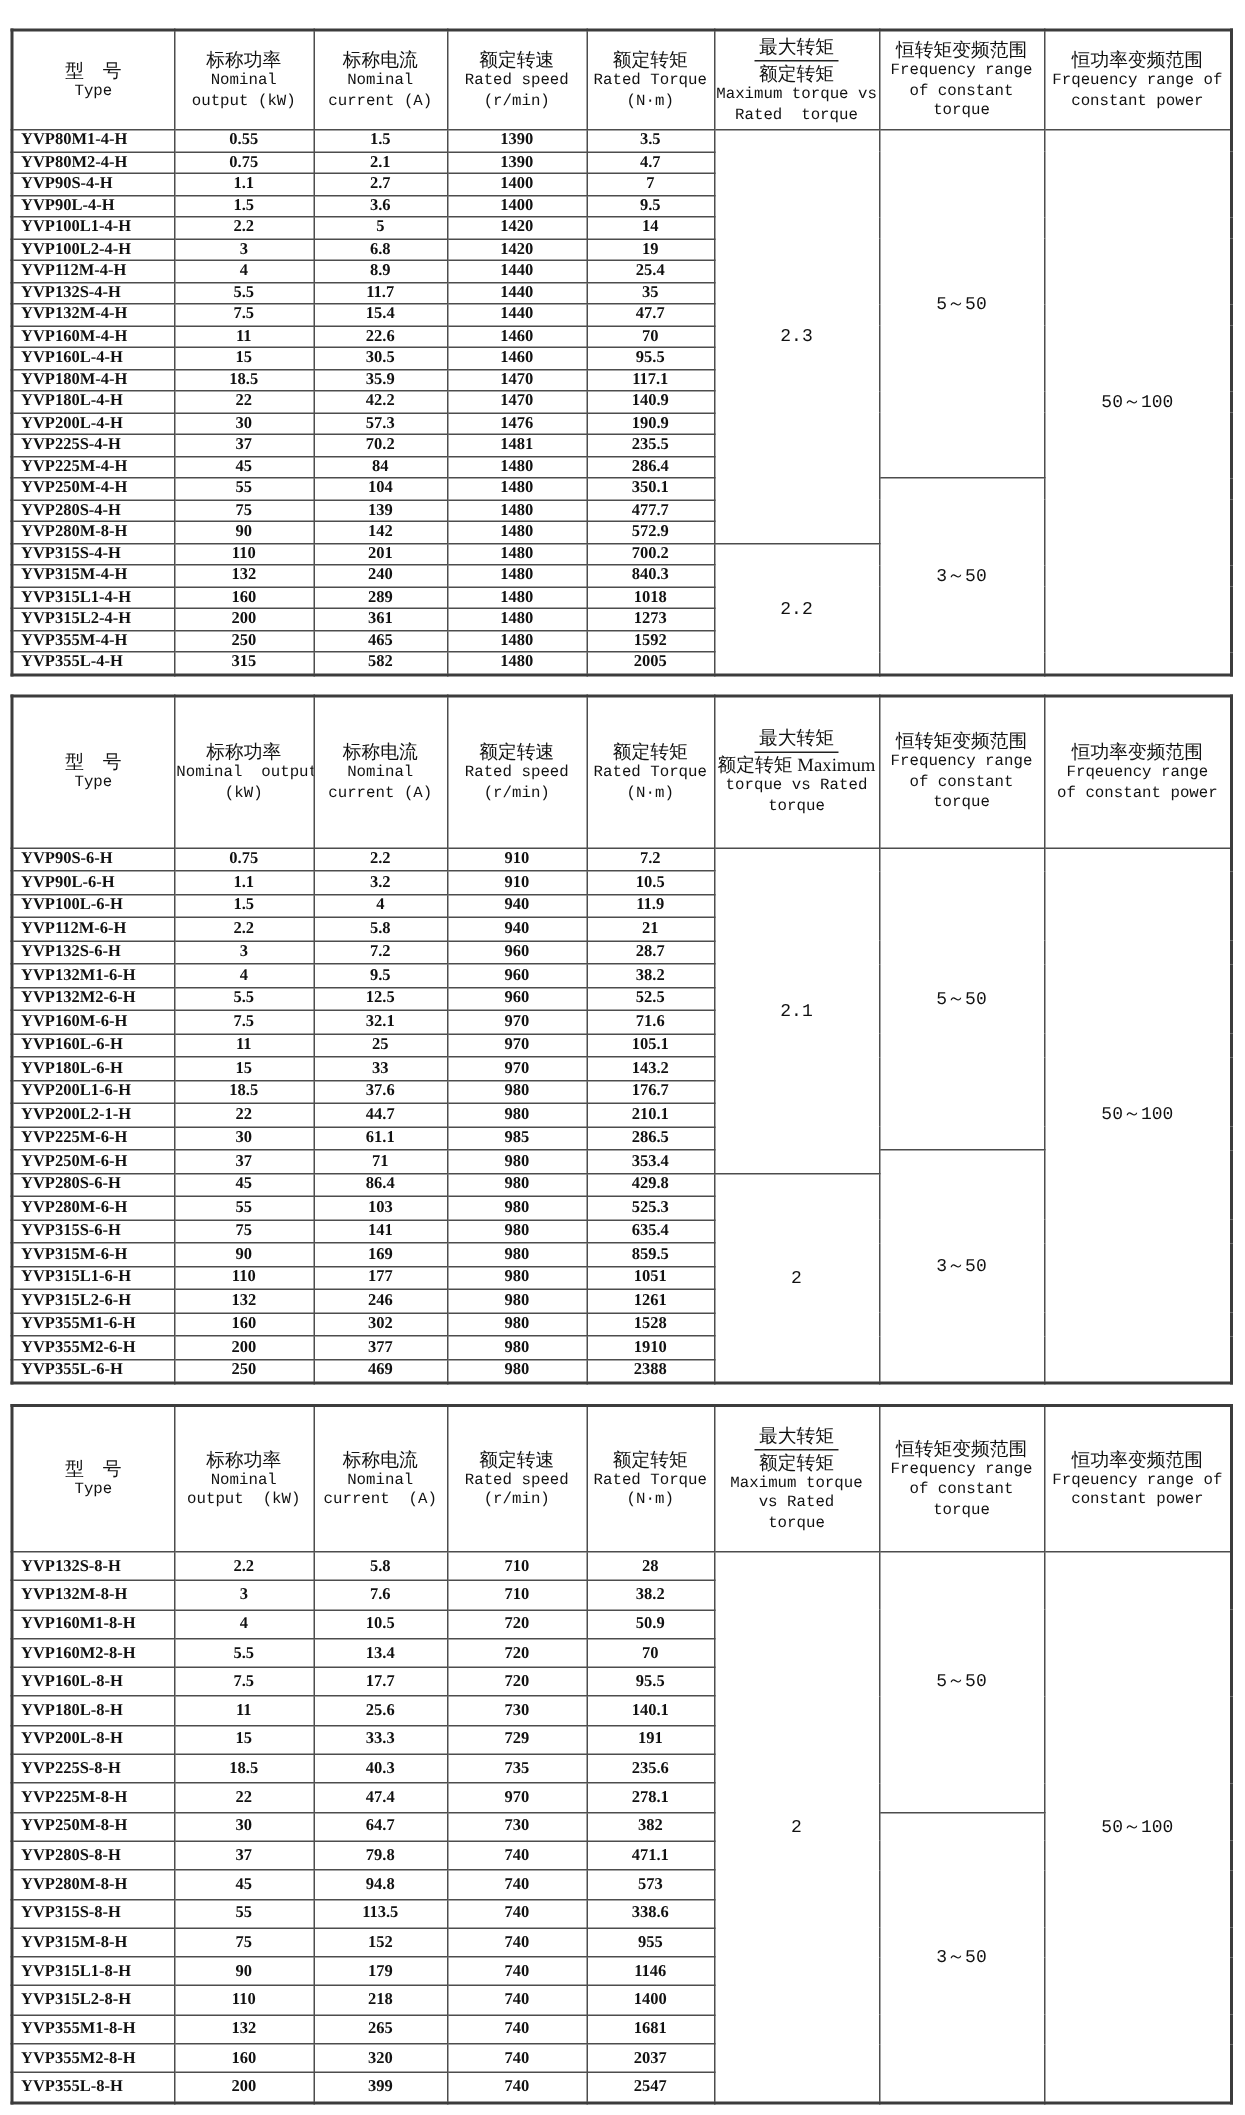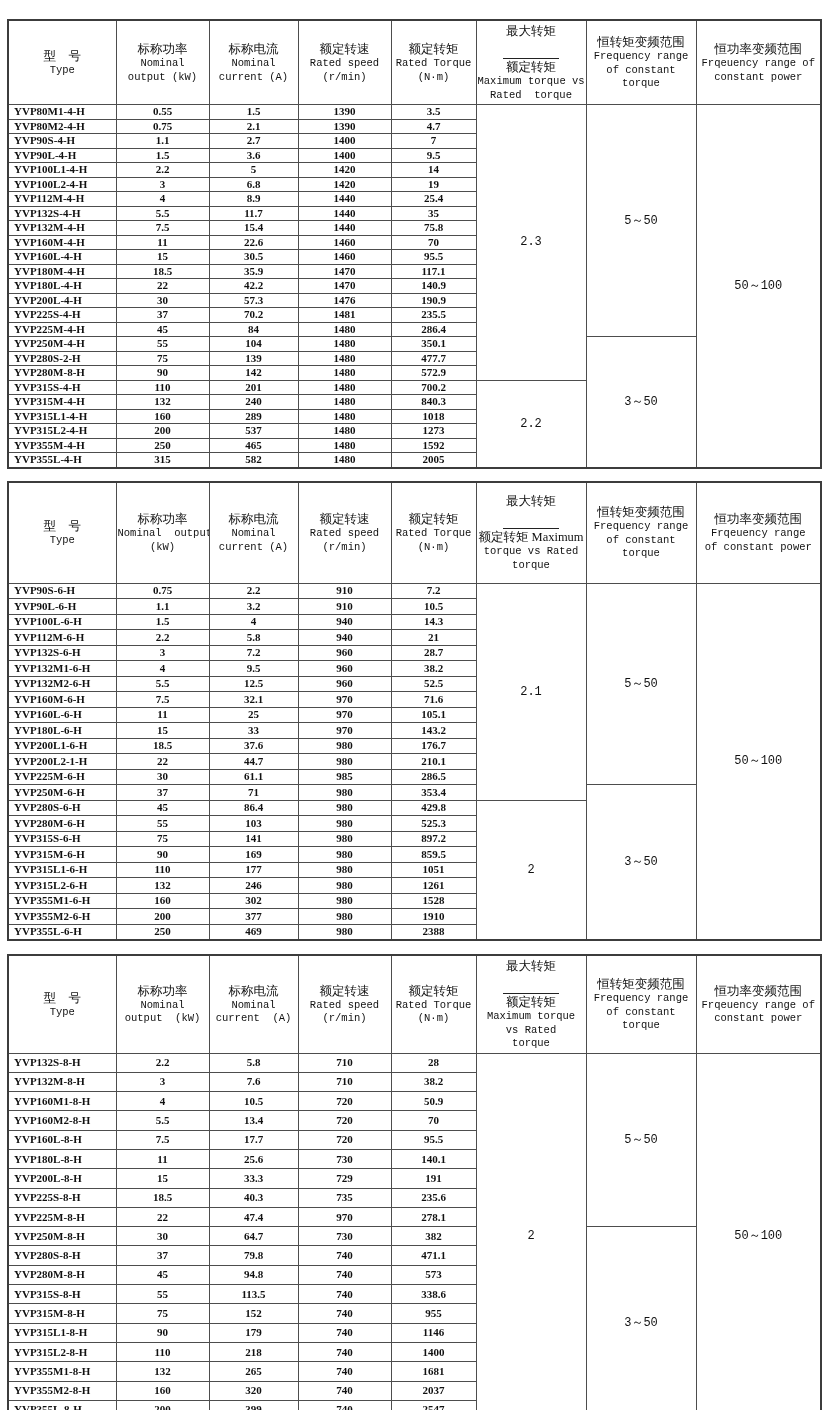--- a/index.html
+++ b/index.html
@@ -48,21 +48,21 @@
     font-family: "Liberation Serif", serif;
   }
   .hl.en {
     font-size: 10.5px;
     line-height: 13.5px;
     font-family: "Liberation Mono", monospace;
   }
   .underline {
     display: inline-block;
     border-bottom: 1px solid #222222;
-    padding: 0 3px 19px 3px;
+    padding: 0 3px 1px 3px;
   }
   
   table.spec-table tbody td {
     font-weight: bold;
     font-size: 11px;
     line-height: 1;
     text-align: center;
     padding: 0;
     vertical-align: middle;
     font-family: "Liberation Serif", serif;
@@ -206,21 +206,21 @@
           <td>5.5</td>
           <td>11.7</td>
           <td>1440</td>
           <td>35</td>
         </tr>
         <tr>
           <td class="model">YVP132M-4-H</td>
           <td>7.5</td>
           <td>15.4</td>
           <td>1440</td>
-          <td>75.8</td>
+          <td>47.7</td>
         </tr>
         <tr>
           <td class="model">YVP160M-4-H</td>
           <td>11</td>
           <td>22.6</td>
           <td>1460</td>
           <td>70</td>
         </tr>
         <tr>
           <td class="model">YVP160L-4-H</td>
@@ -266,21 +266,21 @@
         </tr>
         <tr>
           <td class="model">YVP250M-4-H</td>
           <td>55</td>
           <td>104</td>
           <td>1480</td>
           <td>350.1</td>
           <td rowspan="9" class="span-cell">3～50</td>
         </tr>
         <tr>
-          <td class="model">YVP280S-2-H</td>
+          <td class="model">YVP280S-4-H</td>
           <td>75</td>
           <td>139</td>
           <td>1480</td>
           <td>477.7</td>
         </tr>
         <tr>
           <td class="model">YVP280M-8-H</td>
           <td>90</td>
           <td>142</td>
           <td>1480</td>
@@ -304,21 +304,21 @@
         <tr>
           <td class="model">YVP315L1-4-H</td>
           <td>160</td>
           <td>289</td>
           <td>1480</td>
           <td>1018</td>
         </tr>
         <tr>
           <td class="model">YVP315L2-4-H</td>
           <td>200</td>
-          <td>537</td>
+          <td>361</td>
           <td>1480</td>
           <td>1273</td>
         </tr>
         <tr>
           <td class="model">YVP355M-4-H</td>
           <td>250</td>
           <td>465</td>
           <td>1480</td>
           <td>1592</td>
         </tr>
@@ -404,21 +404,21 @@
           <td>1.1</td>
           <td>3.2</td>
           <td>910</td>
           <td>10.5</td>
         </tr>
         <tr>
           <td class="model">YVP100L-6-H</td>
           <td>1.5</td>
           <td>4</td>
           <td>940</td>
-          <td>14.3</td>
+          <td>11.9</td>
         </tr>
         <tr>
           <td class="model">YVP112M-6-H</td>
           <td>2.2</td>
           <td>5.8</td>
           <td>940</td>
           <td>21</td>
         </tr>
         <tr>
           <td class="model">YVP132S-6-H</td>
@@ -504,21 +504,21 @@
           <td>55</td>
           <td>103</td>
           <td>980</td>
           <td>525.3</td>
         </tr>
         <tr>
           <td class="model">YVP315S-6-H</td>
           <td>75</td>
           <td>141</td>
           <td>980</td>
-          <td>897.2</td>
+          <td>635.4</td>
         </tr>
         <tr>
           <td class="model">YVP315M-6-H</td>
           <td>90</td>
           <td>169</td>
           <td>980</td>
           <td>859.5</td>
         </tr>
         <tr>
           <td class="model">YVP315L1-6-H</td>

